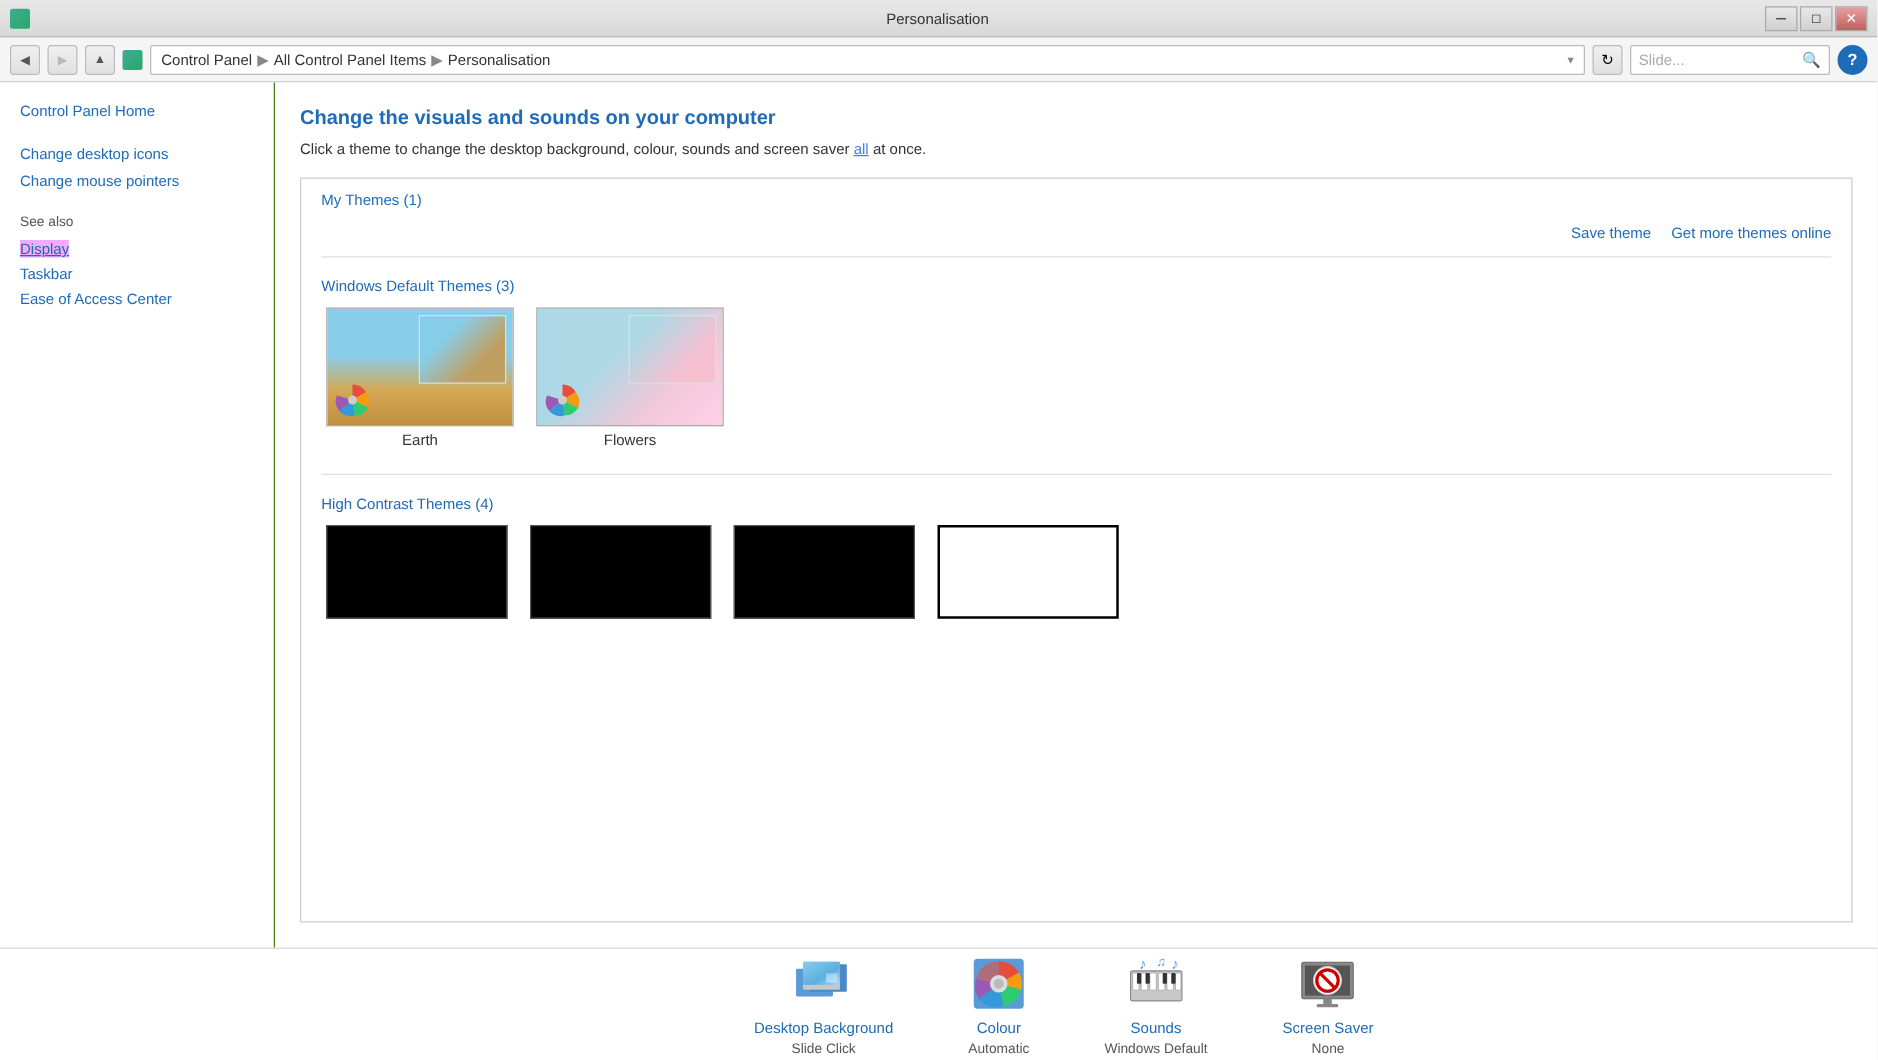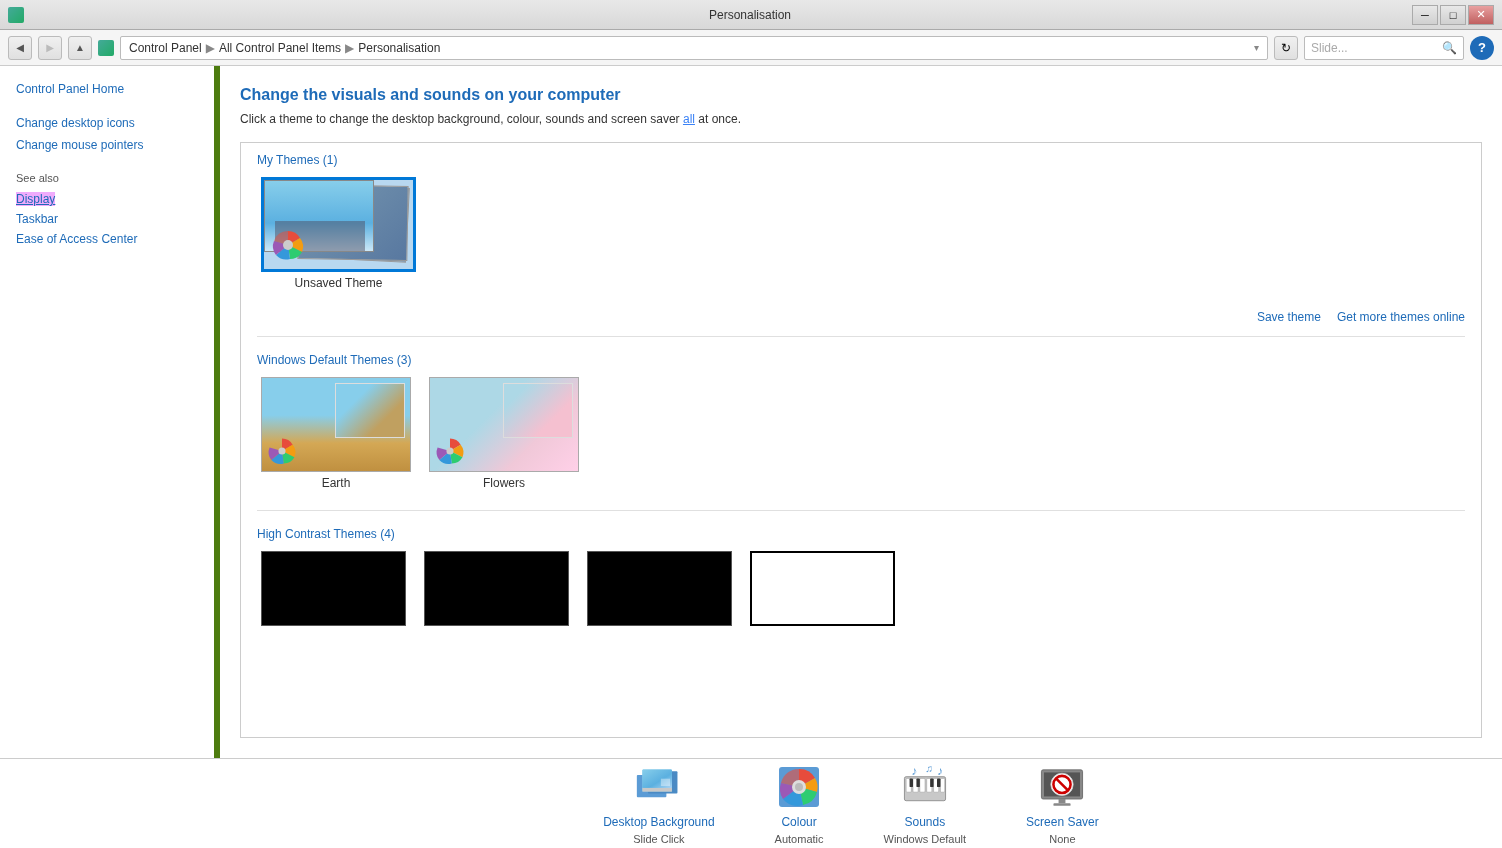--- a/index.html
+++ b/index.html
@@ -98,21 +98,21 @@
     
     .main-layout {
       display: flex;
       height: calc(848px - 30px - 36px - 90px);
     }
 
     
     .sidebar {
       width: 220px;
       background: white;
-      border-right: 6px solid #4d7c0f;
+      border-right: 1px solid #4d7c0f;
       padding: 16px;
       flex-shrink: 0;
     }
     .sidebar-link {
       color: #1e6bb8;
       font-size: 12px;
       cursor: pointer;
       margin-bottom: 8px;
       text-decoration: none;
       display: block;
@@ -327,48 +327,20 @@
     <div class="page-title">Change the visuals and sounds on your computer</div>
     <div class="page-desc">
       <span>Click a theme to change the desktop background, colour, sounds and screen saver</span>
       <a href="#">all</a>
       <span>at once.</span>
     </div>
 
     <div class="themes-panel">
 
       <div class="themes-section-label">My Themes (1)</div>
-      <div class="themes-grid">
-
-        <div class="theme-item">
-          <div class="theme-thumb selected" style="width:155px;height:95px;">
-            <div class="theme-thumb-inner">
-
-              <div style="position:absolute;top:5px;right:5px;width:110px;height:75px;background:linear-gradient(135deg,#8aa8c0 0%,#6888a8 100%);border:1px solid #999;transform:rotate(3deg);"></div>
-              <div style="position:absolute;top:5px;right:5px;width:110px;height:75px;background:linear-gradient(135deg,#7898b0 0%,#5878a0 100%);border:1px solid #999;transform:rotate(1deg);"></div>
-
-              <div style="position:absolute;top:0;left:0;width:110px;height:72px;background:linear-gradient(180deg,#87ceeb 0%,#5bb0e0 60%,#cce8f8 100%);border:1px solid #888;">
-
-                <div style="position:absolute;bottom:0;left:10px;width:90px;height:30px;background:rgba(80,80,100,0.5);"></div>
-              </div>
-
-              <svg class="color-fan" style="position:absolute;bottom:6px;left:6px;" viewBox="0 0 36 36">
-                <path d="M18 18 L18 4 A14 14 0 0 1 30 11 Z" fill="#e74c3c"></path>
-                <path d="M18 18 L30 11 A14 14 0 0 1 32 25 Z" fill="#f39c12"></path>
-                <path d="M18 18 L32 25 A14 14 0 0 1 20 32 Z" fill="#2ecc71"></path>
-                <path d="M18 18 L20 32 A14 14 0 0 1 6 28 Z" fill="#3498db"></path>
-                <path d="M18 18 L6 28 A14 14 0 0 1 4 14 Z" fill="#9b59b6"></path>
-                <path d="M18 18 L4 14 A14 14 0 0 1 18 4 Z" fill="#e74c3c" opacity="0.5"></path>
-                <circle cx="18" cy="18" r="5" fill="#ccc"></circle>
-              </svg>
-            </div>
-          </div>
-          <div class="theme-name">Unsaved Theme</div>
-        </div>
-      </div>
 
       <div class="theme-actions">
         <a class="theme-action-link">Save theme</a>
         <a class="theme-action-link">Get more themes online</a>
       </div>
 
       <div class="separator"></div>
 
       <div class="themes-section-label">Windows Default Themes (3)</div>
       <div class="themes-grid">

